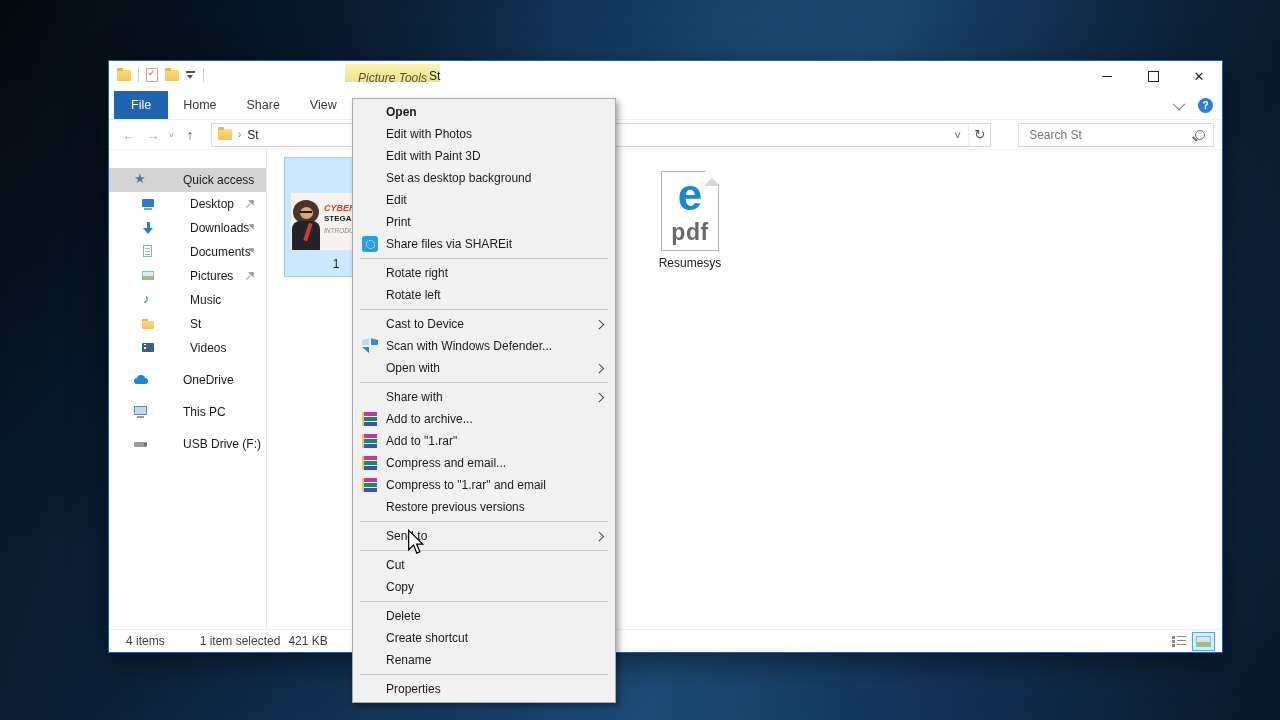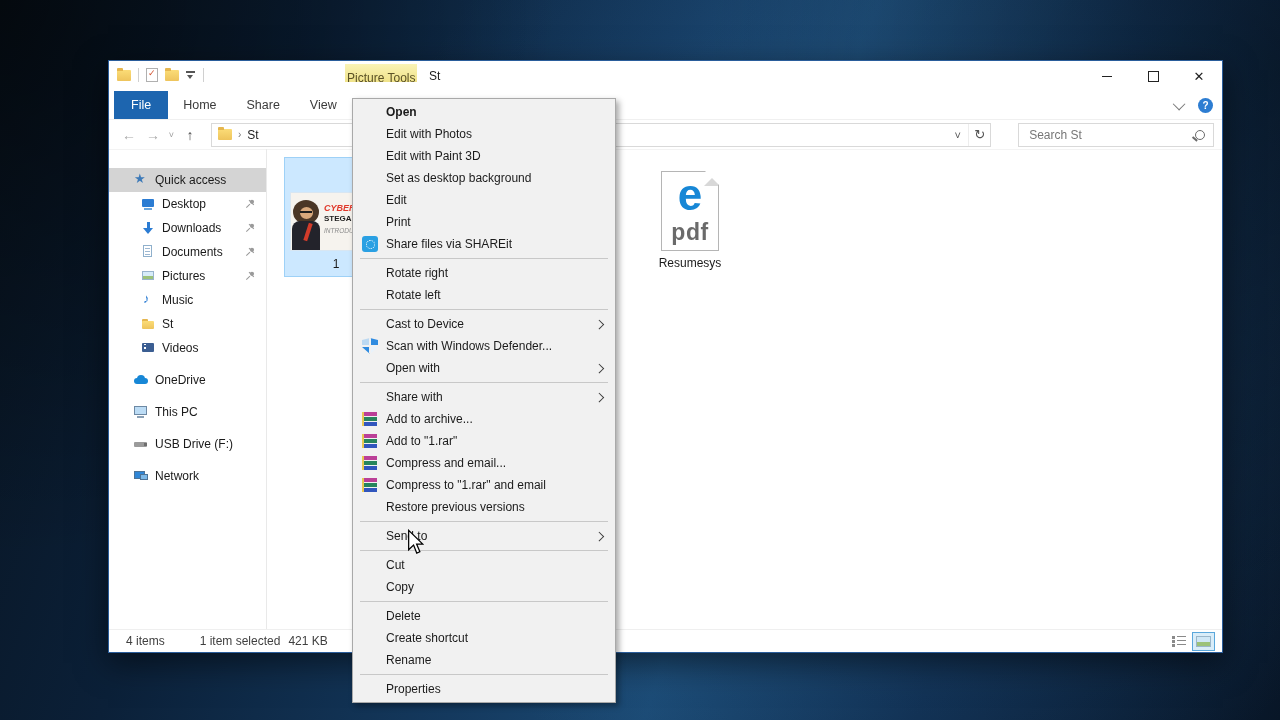--- a/index.html
+++ b/index.html
@@ -19,22 +19,22 @@
   .titlebar{position:relative;height:30px;}
   .qat{position:absolute;left:8px;top:7px;display:flex;align-items:center;gap:7px;}
   .qat .sep{width:1px;height:14px;background:#d0d0d0;}
   .ic-folder-sm{width:14px;height:11px;position:relative;background:linear-gradient(#fbdc77,#eec45c);border-radius:1px;}
   .ic-folder-sm::before{content:'';position:absolute;top:-2px;left:0;width:6px;height:3px;background:#e5b64f;border-radius:1px 1px 0 0;}
   .ic-props{width:12px;height:14px;background:#fff;border:1px solid #b0b0b0;position:relative;box-sizing:border-box;}
   .ic-props::after{content:'✓';position:absolute;left:1px;top:-1px;font-size:9px;color:#d2502e;font-weight:bold;}
   .ic-qat-drop{width:10px;height:10px;position:relative;}
   .ic-qat-drop::before{content:'';position:absolute;top:1px;left:0;width:9px;height:2px;background:#555;}
   .ic-qat-drop::after{content:'';position:absolute;top:5px;left:1px;border:3.5px solid transparent;border-top:4px solid #555;}
-  .pt-tab{position:absolute;left:236px;top:3px;height:18px;line-height:28px;padding:0 2px;font-size:12px;
-    color:#5a5126;background:linear-gradient(#faf3b5,#efe289);}
+  .pt-tab{position:absolute;left:236px;top:3px;height:18px;line-height:28px;padding:0 13px;font-size:12px;
+    color:#5a5126;background:linear-gradient(#faf3b5,#efe289);font-style:italic;}
   .win-title{position:absolute;left:320px;top:8px;font-size:12px;color:#1a1a1a;}
   .win-controls{position:absolute;right:0;top:0;display:flex;}
   .wc{width:46px;height:30px;display:flex;align-items:center;justify-content:center;color:#222;}
   .wc-min::before{content:'';width:10px;height:1px;background:#222;}
   .wc-max::before{content:'';width:9px;height:9px;border:1px solid #222;}
   .wc-close{font-size:13px;}
 
   
   .tabrow{position:relative;height:28px;display:flex;border-bottom:1px solid #f0f0f0;}
   .tab{padding:0 15px;line-height:28px;font-size:12.5px;color:#3b3b3b;}
@@ -58,21 +58,21 @@
     padding:0 8px;box-sizing:border-box;background:#fff;}
   .search-box input{flex:1;border:none;outline:none;font-size:12px;color:#1a1a1a;background:transparent;
     font-family:inherit;}
   .search-box input::placeholder{color:#767676;opacity:1;}
   .mag{width:8px;height:8px;border:1.5px solid #6b6b6b;border-radius:50%;position:relative;flex:none;}
   .mag::after{content:'';position:absolute;left:-4px;top:7px;width:6px;height:1.5px;background:#6b6b6b;transform:rotate(40deg);}
 
   
   .main{position:absolute;top:88px;bottom:23px;left:0;right:0;display:flex;}
   .sidebar{width:158px;flex:none;border-right:1px solid #e9e9e9;padding-top:19px;box-sizing:border-box;}
-  .sb-row{position:relative;height:24px;display:flex;align-items:center;font-size:12px;color:#1a1a1a;}
+  .sb-row{position:relative;height:24px;display:flex;align-items:center;font-size:12px;color:#1a1a1a;gap:28px;}
   .sb-row.lvl0{padding-left:24px;}
   .sb-row.lvl1{padding-left:31px;}
   .sb-row.grp{margin-top:8px;}
   .sb-row.sel{background:#d4d4d4;}
   .sb-ico{width:16px;height:16px;margin-right:6px;position:relative;flex:none;}
   .pin{position:absolute;right:10px;top:6px;}
   
   .ico-star::before{content:'★';position:absolute;left:1px;top:-1px;font-size:13px;color:#3d7ab8;}
   .ico-desktop::before{content:'';position:absolute;left:2px;top:3px;width:12px;height:8px;background:#2b7cd3;border-radius:1px;}
   .ico-desktop::after{content:'';position:absolute;left:4px;bottom:2px;width:8px;height:2px;background:#6ba6dd;}
@@ -275,24 +275,20 @@
           <span class="sb-label">OneDrive</span>
         </div>
         <div class="sb-row lvl0 grp">
           <span class="sb-ico ico-thispc"></span>
           <span class="sb-label">This PC</span>
         </div>
         <div class="sb-row lvl0 grp">
           <span class="sb-ico ico-usb"></span>
           <span class="sb-label">USB Drive (F:)</span>
         </div>
-        <div class="sb-row lvl0 grp">
-          <span class="sb-ico ico-network"></span>
-          <span class="sb-label">Network</span>
-        </div>
       </div>
     <div class="content">
 
       <div class="tile selected" style="left:17px;top:8px;">
         <div class="tile-icon-area">
           <div class="vthumb">
             <div class="vt-hair"></div>
             <div class="vt-face"></div>
             <div class="vt-glasses"></div>
             <div class="vt-body"></div>

